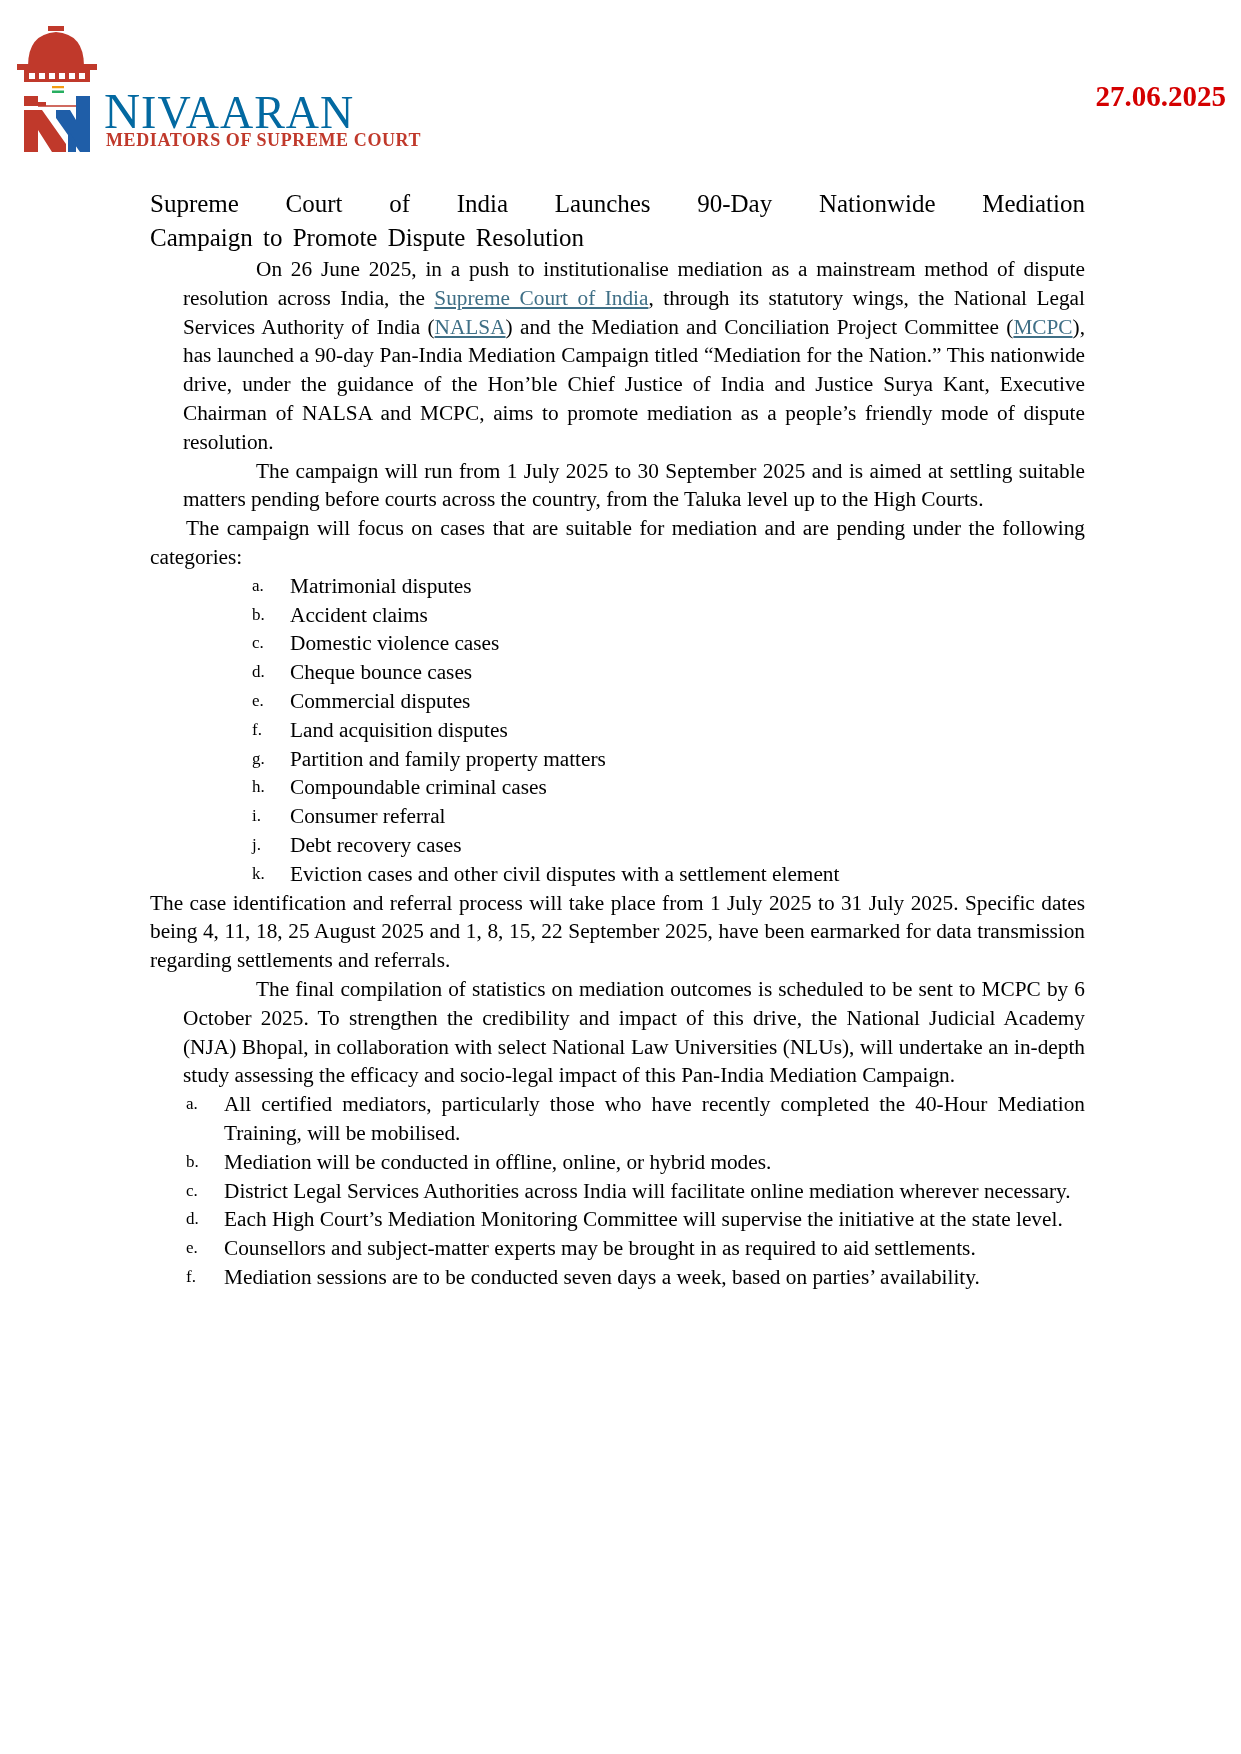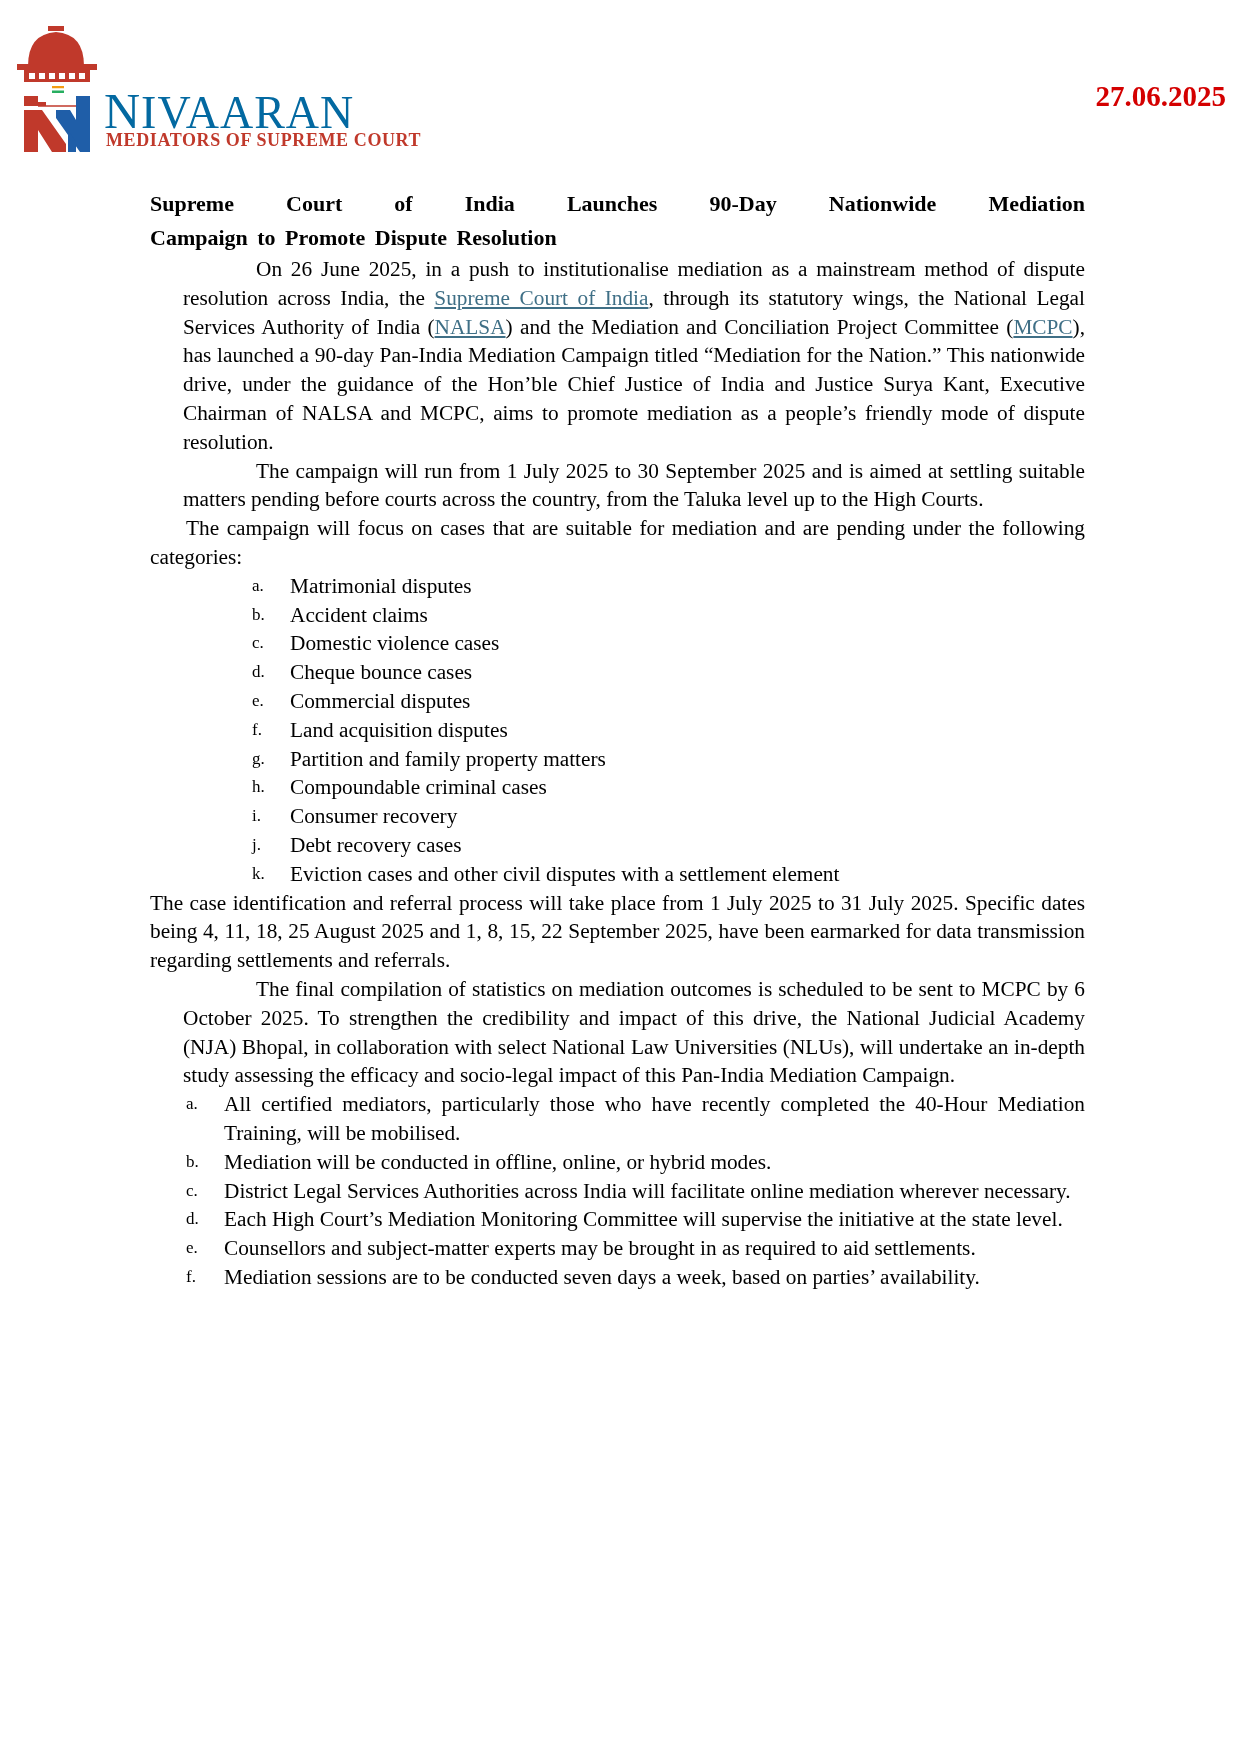--- a/index.html
+++ b/index.html
@@ -29,21 +29,21 @@
     .date {
       position: absolute; right: 15px; top: 80px;
       color: #d40000; font-weight: bold; font-size: 29px;
       font-family: "Liberation Serif", serif;
     }
     .content {
       position: absolute; left: 150px; top: 187px; width: 935px;
       font-size: 21.3px; line-height: 28.8px; text-align: justify;
     }
     .title {
-      font-weight: bold; font-size: 22px; line-height: 34px;
+      font-weight: normal; font-size: 25px; line-height: 34px;
       text-align: justify; text-align-last: left;
       word-spacing: 4px;
     }
     .title .l1 { display: block; text-align: justify; text-align-last: justify; }
     p.indent1 { text-indent: 73px; margin-left: 33px; }
     p.indent2 { text-indent: 36px; }
     a.lnk { color: #3f6f86; text-decoration: underline; }
     ol.cats { list-style: none; margin-left: 102px; }
     ol.cats li { display: flex; }
     ol.cats li .mk { width: 38px; font-size: 17px; flex: none; }
@@ -127,21 +127,21 @@
       <li>
         <span class="mk">g.</span>
         <span class="tx">Partition and family property matters</span>
       </li>
       <li>
         <span class="mk">h.</span>
         <span class="tx">Compoundable criminal cases</span>
       </li>
       <li>
         <span class="mk">i.</span>
-        <span class="tx">Consumer recovery</span>
+        <span class="tx">Consumer referral</span>
       </li>
       <li>
         <span class="mk">j.</span>
         <span class="tx">Debt recovery cases</span>
       </li>
       <li>
         <span class="mk">k.</span>
         <span class="tx">Eviction cases and other civil disputes with a settlement element</span>
       </li>
     </ol>

